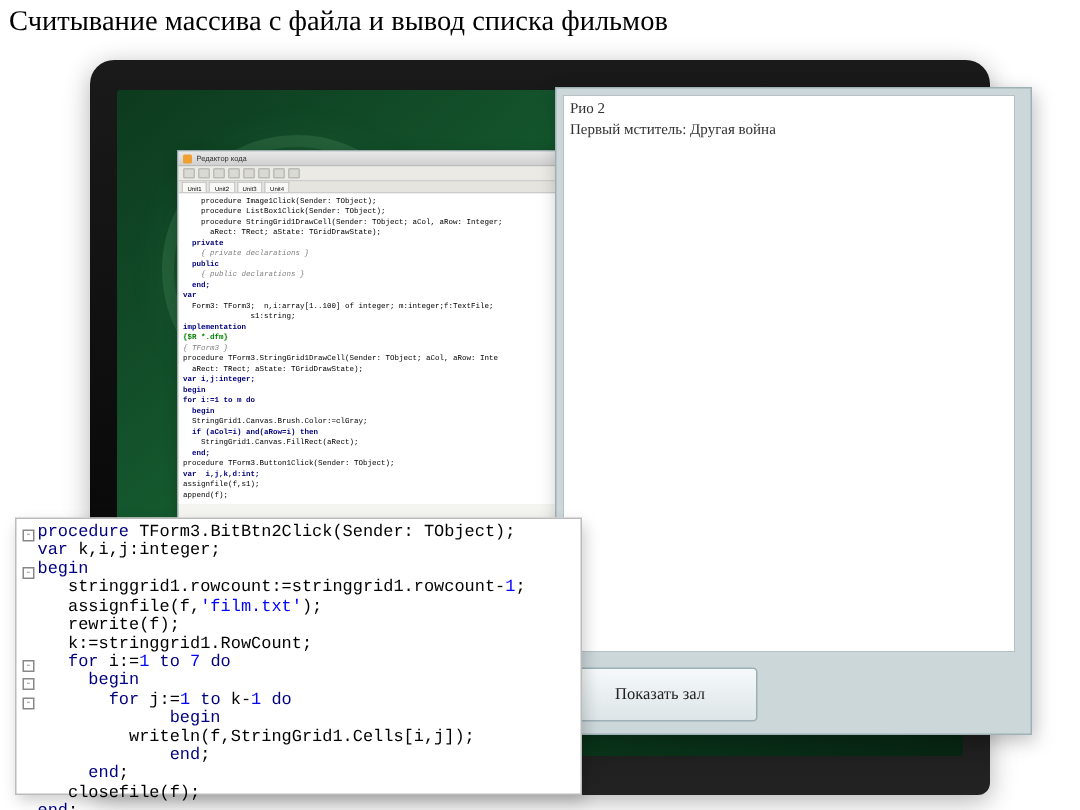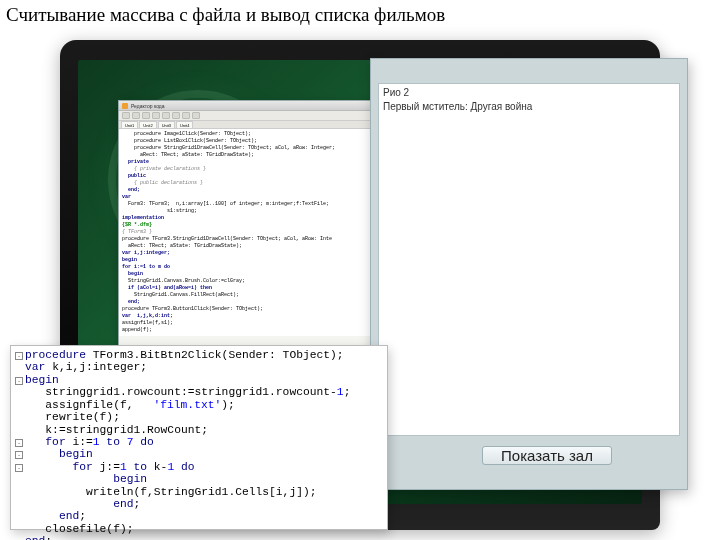--- a/index.html
+++ b/index.html
@@ -120,51 +120,49 @@
   .app-window {
     position: absolute;
     top: 58px;
     left: 370px;
     width: 318px;
     height: 432px;
     background: #ccd7da;
     border: 1px solid #9eb1b6;
     box-shadow: 2px 4px 12px rgba(0,0,0,0.25);
     z-index: 5;
-    font-family: Liberation Sans, sans-serif;
+    font-family: Liberation Serif, serif;
     display: flex;
     flex-direction: column;
-    align-items: center;
-    padding: 24px;
+    padding: 4px;
   }
   .film-list {
     width: 302px;
     height: 372px;
     background: #fff;
     border: 1px solid #b5c2c5;
     padding: 2px 4px;
     font-size: 10px;
     color: #333;
     line-height: 1.35;
     overflow: hidden;
   }
   .show-hall-btn {
     margin-top: 10px;
     width: 130px;
-    height: 20px;
+    height: 36px;
     background: linear-gradient(#f5f9fa, #dde5e8);
     border: 1px solid #9cb0b5;
     border-radius: 3px;
-    font-size: 15px;
+    font-size: 11px;
     color: #222;
     display: flex;
     align-items: center;
     justify-content: center;
     cursor: pointer;
-    margin-left: 36px;
   }
 
   .code-window {
     position: absolute;
     top: 345px;
     left: 10px;
     width: 378px;
     height: 185px;
     background: #fff;
     border: 1px solid #bbb;
@@ -182,21 +180,21 @@
     width: 12px;
     flex-shrink: 0;
     font-size: 9px;
     color: #888;
     text-align: center;
     line-height: 1.38;
     padding-top: 1px;
   }
   .code-window .body { flex: 1; }
   .code-window .kw { color: #000080; font-weight: normal; }
-  .code-window .str { color: #0000ff; margin-left: 20px; }
+  .code-window .str { color: #0000ff; }
   .code-window .num { color: #0000ff; }
   .code-window .id { color: #000; }
   .fold-box {
     display: inline-block;
     width: 8px; height: 8px;
     border: 1px solid #888;
     font-size: 7px;
     line-height: 6px;
     text-align: center;
     color: #888;

